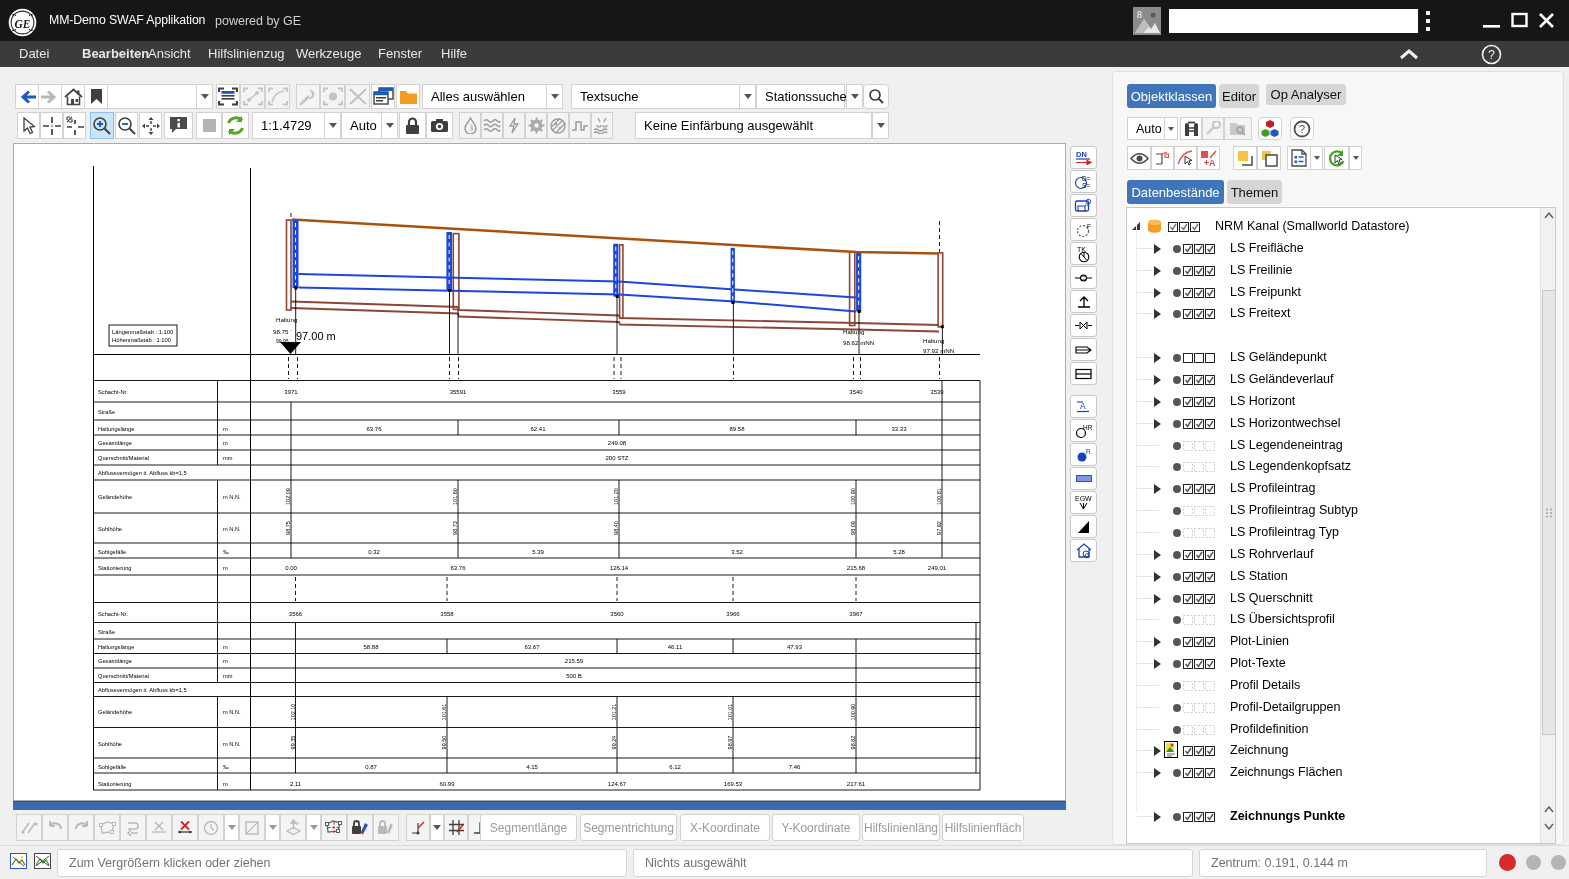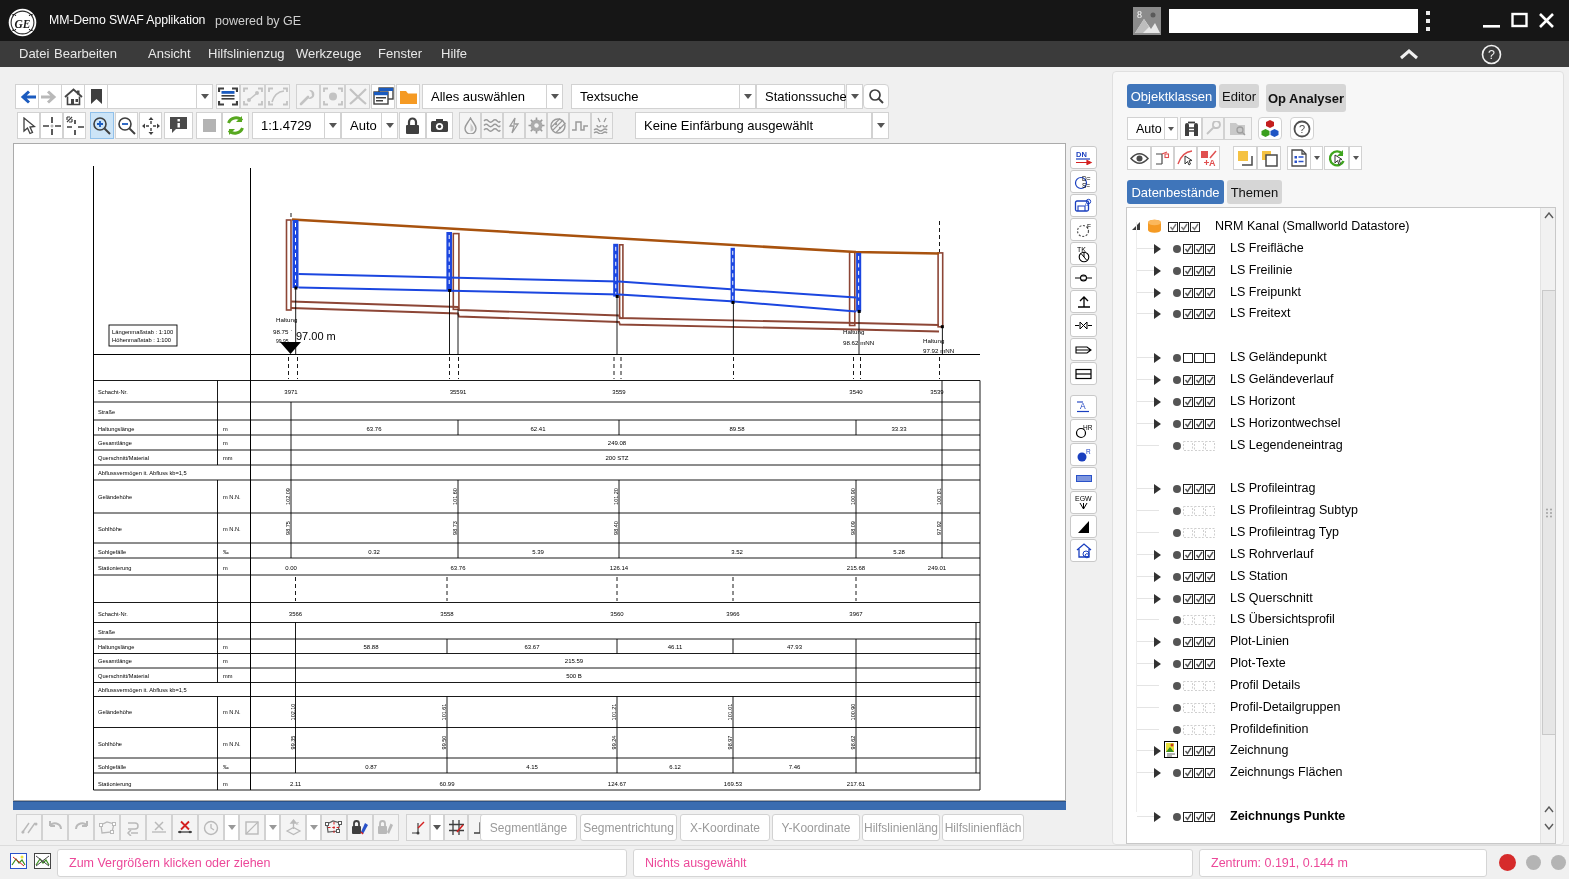--- a/index.html
+++ b/index.html
@@ -22,21 +22,21 @@
 .tab.on{background:#3f75ba;color:#fff;}
 .tab.off{background:#d6d6d6;color:#111;}
 #tree{position:absolute;left:1126px;top:207px;width:430px;height:637px;background:#fff;border:1px solid #c8c8c8;overflow:hidden;}
 .trow{position:absolute;left:0;height:22px;width:410px;font-size:12.5px;color:#000;}
 .trow .lbl{position:absolute;left:103px;top:3px;}
 .exp{position:absolute;left:27px;top:6px;width:0;height:0;border-top:5px solid transparent;border-bottom:5px solid transparent;border-left:7px solid #333;}
 .bullet{position:absolute;left:46px;top:7px;width:8px;height:8px;border-radius:50%;background:#555;}
 #btoolbar{position:absolute;left:0;top:812px;width:1108px;height:33px;background:#f0f0f0;}
 .txtbtn{position:absolute;top:2px;height:27px;background:#fff;border:1px solid #d2d2d2;border-radius:3px;color:#9a9a9a;font-size:12px;display:flex;align-items:center;justify-content:center;}
 #statusbar{position:absolute;left:0;top:845px;width:1569px;height:34px;background:#f0f0f0;border-top:1px solid #dcdcdc;}
-.sbox{position:absolute;top:3px;height:28px;background:#fff;border:1px solid #d5d5d5;border-radius:3px;font-size:12.5px;color:#ec4899;display:flex;align-items:center;padding-left:11px;}
+.sbox{position:absolute;top:3px;height:28px;background:#fff;border:1px solid #d5d5d5;border-radius:3px;font-size:12.5px;color:#737373;display:flex;align-items:center;padding-left:11px;}
 </style>
 </head>
 <body>
 <div id="titlebar">
   <svg class="abs" style="left:8px;top:8px" width="29" height="29" viewBox="0 0 29 29">
     <circle cx="14.5" cy="14.5" r="13.8" fill="#fff"></circle>
     <circle cx="14.5" cy="14.5" r="11.4" fill="none" stroke="#2a2a2a" stroke-width="1.1"></circle>
     <text x="14.5" y="19.5" font-family="Liberation Serif" font-style="italic" font-weight="bold" font-size="11.5" fill="#1a1a1a" text-anchor="middle">GE</text>
     <path d="M4,7 q3,-2 4,1 M25,7 q-3,-2 -4,1 M4,22 q3,2 4,-1 M25,22 q-3,2 -4,-1" stroke="#1a1a1a" stroke-width="1" fill="none"></path>
   </svg>
@@ -59,21 +59,21 @@
       </g>
     </svg>
   <svg class="abs" style="left:1483px;top:12px" width="80" height="18" viewBox="0 0 80 18">
     <rect x="0" y="13" width="17" height="2.6" fill="#fff"></rect>
     <rect x="29.5" y="2" width="14" height="12" fill="none" stroke="#fff" stroke-width="2.4"></rect>
     <path d="M57,2 L70,15 M70,2 L57,15" stroke="#fff" stroke-width="2.6"></path>
   </svg>
 </div>
 <div id="menubar">
   <div class="menuitem" style="left:19px;">Datei</div>
-  <div class="menuitem" style="left:54px;">Bearbeiten</div>
+  <div class="menuitem" style="left:82px;font-weight:bold;">Bearbeiten</div>
   <div class="menuitem" style="left:148px;">Ansicht</div>
   <div class="menuitem" style="left:208px;">Hilfslinienzug</div>
   <div class="menuitem" style="left:296px;">Werkzeuge</div>
   <div class="menuitem" style="left:378px;">Fenster</div>
   <div class="menuitem" style="left:441px;">Hilfe</div>
   <svg class="abs" style="left:1398px;top:7px" width="22" height="13" viewBox="0 0 22 13">
       <path d="M3,10 L11,3 L19,10" stroke="#f0f0f0" stroke-width="3" fill="none"></path>
     </svg>
   <svg class="abs" style="left:1481px;top:44px;top:3px" width="21" height="21" viewBox="0 0 21 21">
       <circle cx="10.5" cy="10.5" r="9" fill="none" stroke="#f0f0f0" stroke-width="1.6"></circle>
@@ -639,21 +639,21 @@
       <svg width="18" height="17" viewBox="0 0 18 17">
         <path d="M2,8 L9,2 L16,8 M4,7 V15 H14 V7" stroke="#1a3fbf" stroke-width="1.3" fill="none"></path>
         <circle cx="11" cy="12" r="3" fill="none" stroke="#1a3fbf" stroke-width="1"></circle>
         <path d="M13,12 a2,2 0 1 0 1,2" stroke="#1a3fbf" stroke-width="1" fill="none"></path>
       </svg>
     </div>
 </div>
 <div id="rpanel"></div>
 <div class="tab on" style="left:1127px;top:84px;width:89px;height:24px;">Objektklassen</div>
 <div class="tab off" style="left:1219px;top:84px;width:40px;height:24px;">Editor</div>
-<div class="tab off" style="left:1266px;top:84px;width:80px;height:28px;font-weight:bold;">Op Analyser</div>
+<div class="tab off" style="left:1266px;top:84px;width:80px;height:21px;">Op Analyser</div>
 <div class="combo" style="left:1127px;top:117px;width:38px;height:23px;font-size:12.5px;">Auto</div>
 <div class="dd" style="left:1164px;top:117px;width:14px;height:23px;">
     <div class="caret" style="border-left-width:3.5px;border-right-width:3.5px;border-top-width:4.5px;"></div>
   </div>
 <div class="btn" style="left:1180px;top:117px;width:22px;height:23px;">
     <svg width="17" height="16" viewBox="0 0 17 16">
       <path d="M2,15 V4 a2,2 0 0 1 4,0 V15 Z M11,15 V4 a2,2 0 0 1 4,0 V15 Z" fill="#3f3f3f"></path>
       <path d="M6,7 h5 M6,10 h5" stroke="#3f3f3f" stroke-width="1.4"></path>
       <path d="M5,1.5 h7" stroke="#3f3f3f" stroke-width="1.8"></path>
     </svg>
@@ -877,20 +877,30 @@
 </div>
 <div class="trow" style="top:226.5px;">
 <div style="position:absolute;left:10px;top:10px;width:22px;height:1px;background:#e4e4e4;"></div>
 <div class="bullet"></div>
 <svg width="32" height="12" viewBox="0 0 32 12" style="position:absolute;left:56px;top:5px">
         <rect x="0.5" y="1.5" width="9" height="9" fill="#fff" stroke="#cfcfcf" stroke-width="1" stroke-dasharray="2,1.5"></rect>
         <rect x="11.5" y="1.5" width="9" height="9" fill="#fff" stroke="#cfcfcf" stroke-width="1" stroke-dasharray="2,1.5"></rect>
         <rect x="22.5" y="1.5" width="9" height="9" fill="#fff" stroke="#cfcfcf" stroke-width="1" stroke-dasharray="2,1.5"></rect>
       </svg>
 <div class="lbl">LS Legendeneintrag</div>
+</div>
+<div class="trow" style="top:248.4px;">
+<div style="position:absolute;left:10px;top:10px;width:22px;height:1px;background:#e4e4e4;"></div>
+<div class="bullet"></div>
+<svg width="32" height="12" viewBox="0 0 32 12" style="position:absolute;left:56px;top:5px">
+        <rect x="0.5" y="1.5" width="9" height="9" fill="#fff" stroke="#cfcfcf" stroke-width="1" stroke-dasharray="2,1.5"></rect>
+        <rect x="11.5" y="1.5" width="9" height="9" fill="#fff" stroke="#cfcfcf" stroke-width="1" stroke-dasharray="2,1.5"></rect>
+        <rect x="22.5" y="1.5" width="9" height="9" fill="#fff" stroke="#cfcfcf" stroke-width="1" stroke-dasharray="2,1.5"></rect>
+      </svg>
+<div class="lbl">LS Legendenkopfsatz</div>
 </div>
 <div class="trow" style="top:270.2px;">
 <div style="position:absolute;left:10px;top:10px;width:22px;height:1px;background:#e4e4e4;"></div>
 <div class="exp" style="left:27px;"></div>
 <div class="bullet"></div>
 <svg width="32" height="12" viewBox="0 0 32 12" style="position:absolute;left:56px;top:5px">
         <rect x="0.5" y="1.5" width="9" height="9" fill="#fff" stroke="#222" stroke-width="1"></rect>
         <path d="M2.5,6 L4.5,8.5 L8,3" stroke="#555" stroke-width="1.4" fill="none"></path>
         <rect x="11.5" y="1.5" width="9" height="9" fill="#fff" stroke="#222" stroke-width="1"></rect>
         <path d="M13.5,6 L15.5,8.5 L19,3" stroke="#555" stroke-width="1.4" fill="none"></path>

